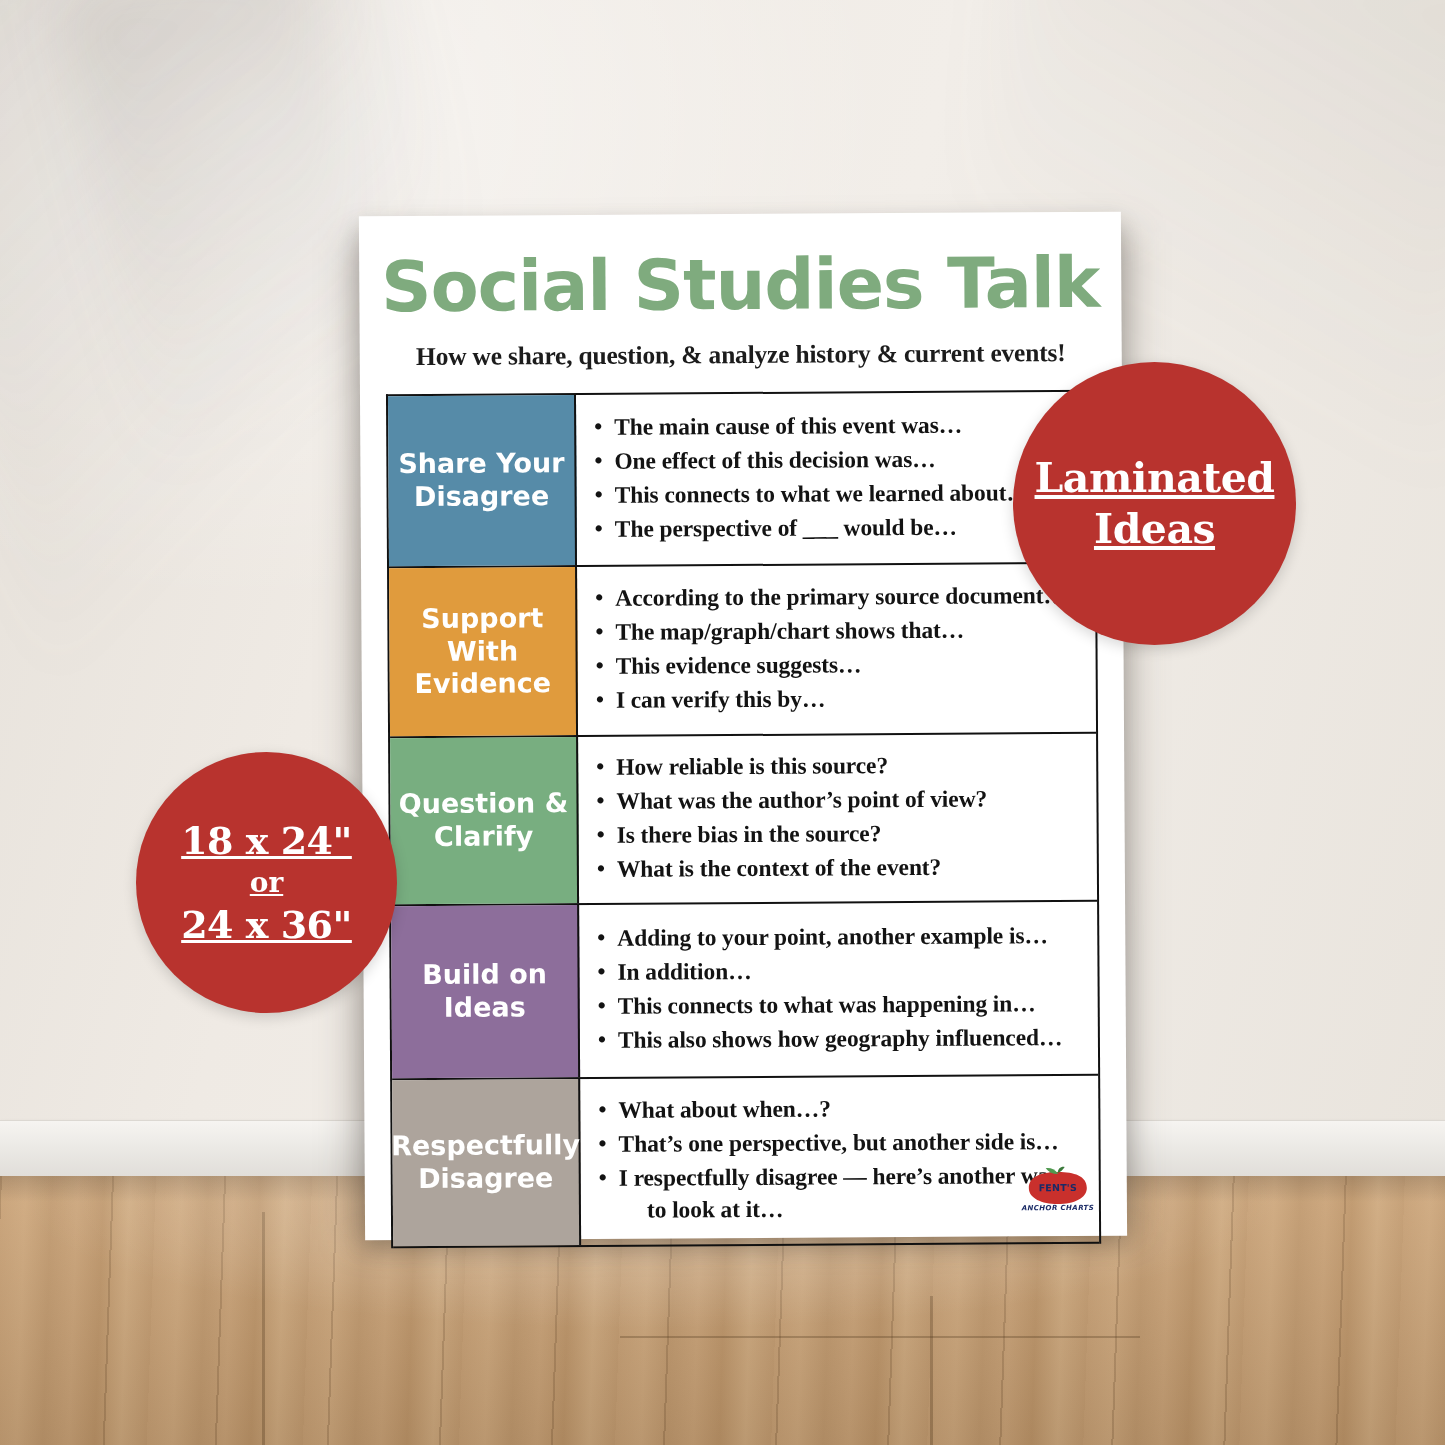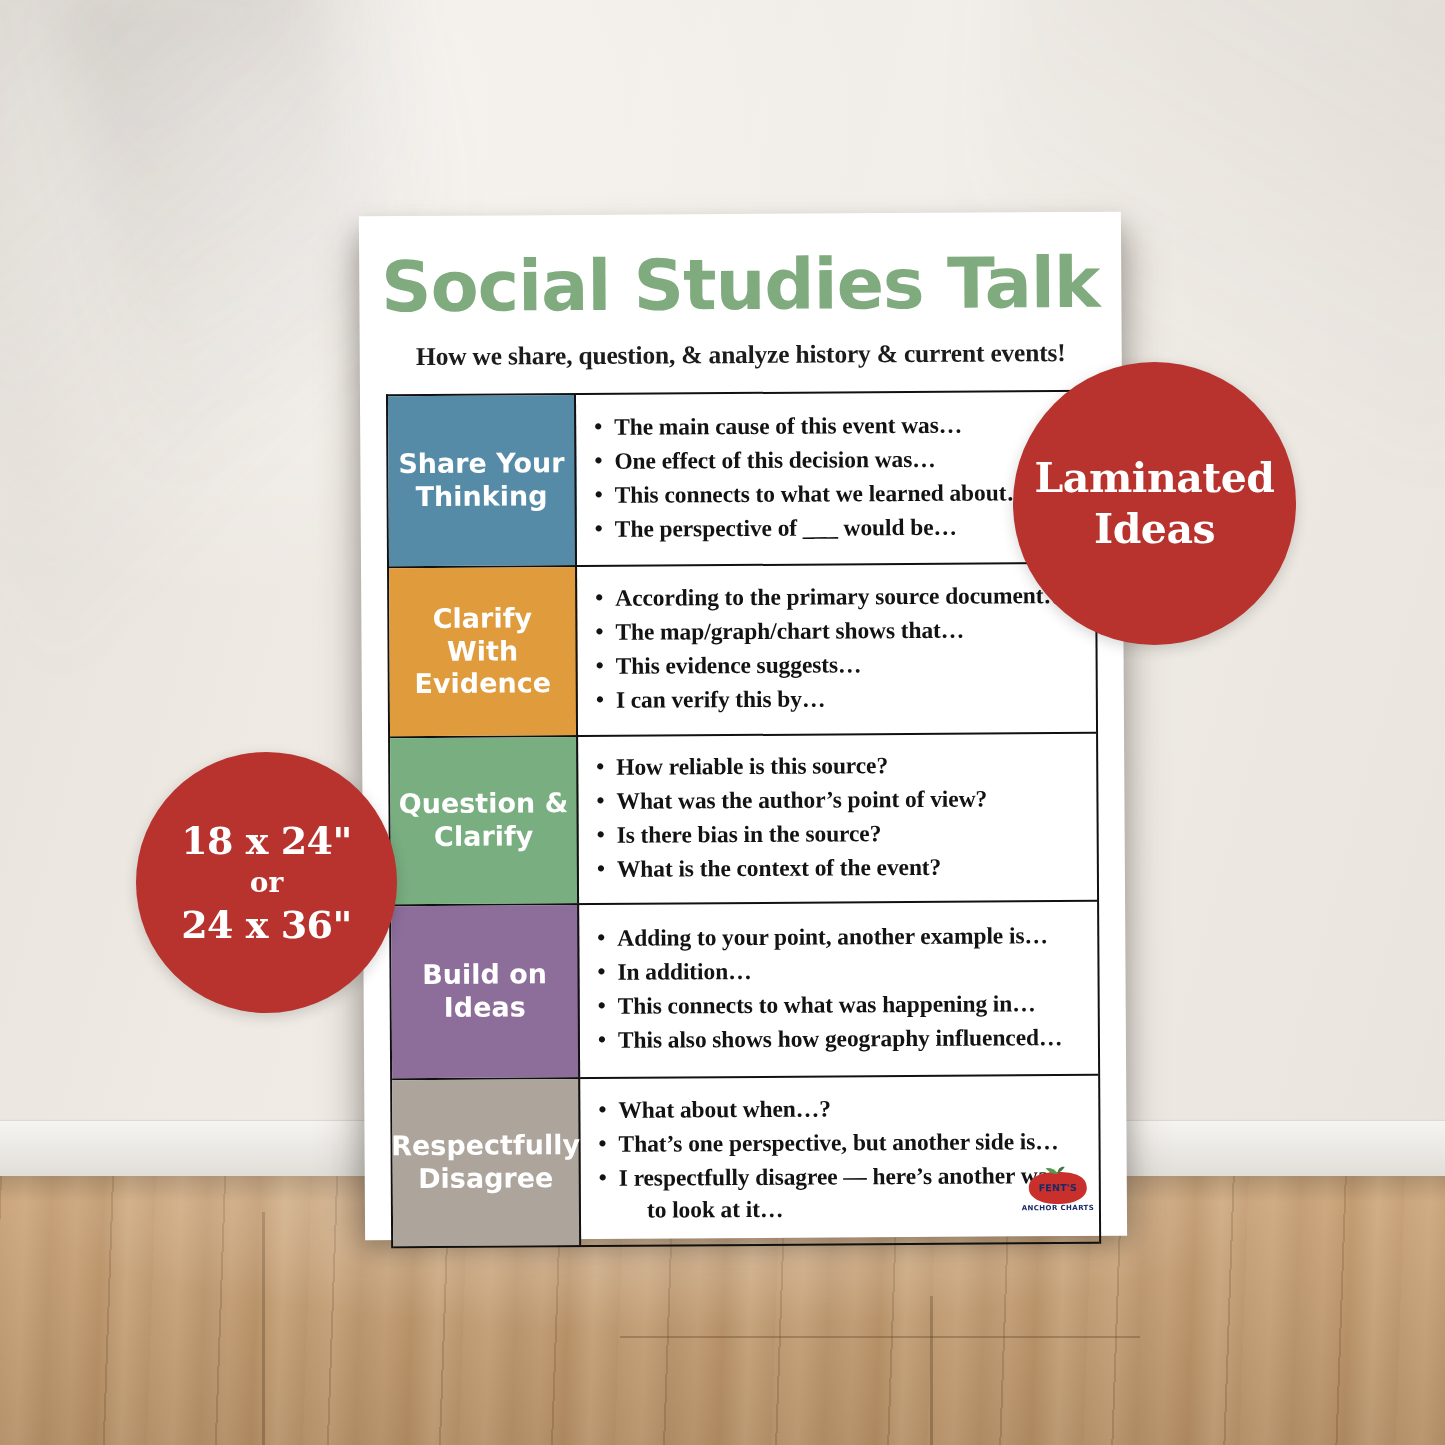--- a/index.html
+++ b/index.html
@@ -232,34 +232,36 @@
   .logo-text-2 {
     position: absolute;
     left: 4px; top: 40px;
     width: 78px;
     text-align: center;
     font-family: "DejaVu Sans", sans-serif;
     font-weight: bold;
     font-size: 7px;
     color: #1a2a66;
     letter-spacing: 0.4px;
+    font-style: italic;
   }
 
   
   .badge {
     position: absolute;
     border-radius: 50%;
     background: #b8332e;
     color: #fff;
     display: flex;
     flex-direction: column;
     align-items: center;
     justify-content: center;
     text-align: center;
     box-shadow: 0 4px 14px rgba(0,0,0,0.16);
+    text-decoration: underline;
   }
   .badge-laminated {
     left: 1013px; top: 362px;
     width: 283px; height: 283px;
   }
   .badge-laminated .l1 {
     font-family: "DejaVu Serif", serif;
     font-weight: bold;
     font-size: 41px;
     line-height: 1.22;
@@ -309,35 +311,35 @@
   <div class="poster">
     <div class="poster-inner">
 
       <div class="poster-title">Social Studies Talk</div>
       <div class="poster-subtitle">How we share, question, &amp; analyze history &amp; current events!</div>
 
       <div class="table">
 
         <div class="row" style="min-height:170px;">
           <div class="row-label" style="background:#568BA8;">
-            <span>Share Your Thinking</span>
+            <span>Share Your Disagree</span>
           </div>
           <div class="row-body">
             <ul>
               <li>The main cause of this event was…</li>
               <li>One effect of this decision was…</li>
               <li>This connects to what we learned about…</li>
               <li>The perspective of ___ would be…</li>
             </ul>
           </div>
         </div>
 
         <div class="row" style="min-height:168px;">
           <div class="row-label" style="background:#E09B3D;">
-            <span>Clarify With Evidence</span>
+            <span>Support With Evidence</span>
           </div>
           <div class="row-body">
             <ul>
               <li>According to the primary source document…</li>
               <li>The map/graph/chart shows that…</li>
               <li>This evidence suggests…</li>
               <li>I can verify this by…</li>
             </ul>
           </div>
         </div>

